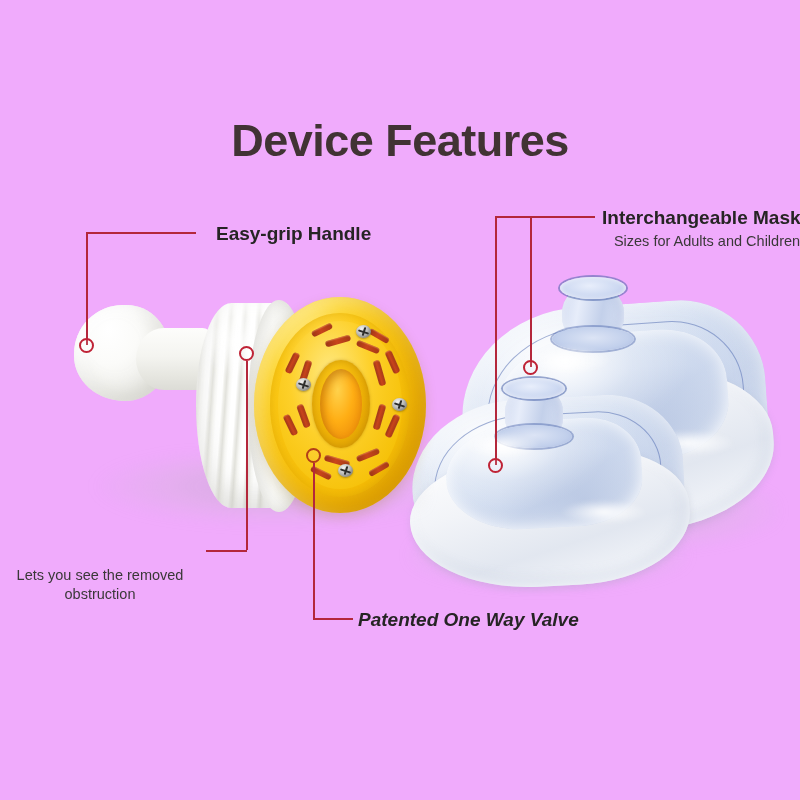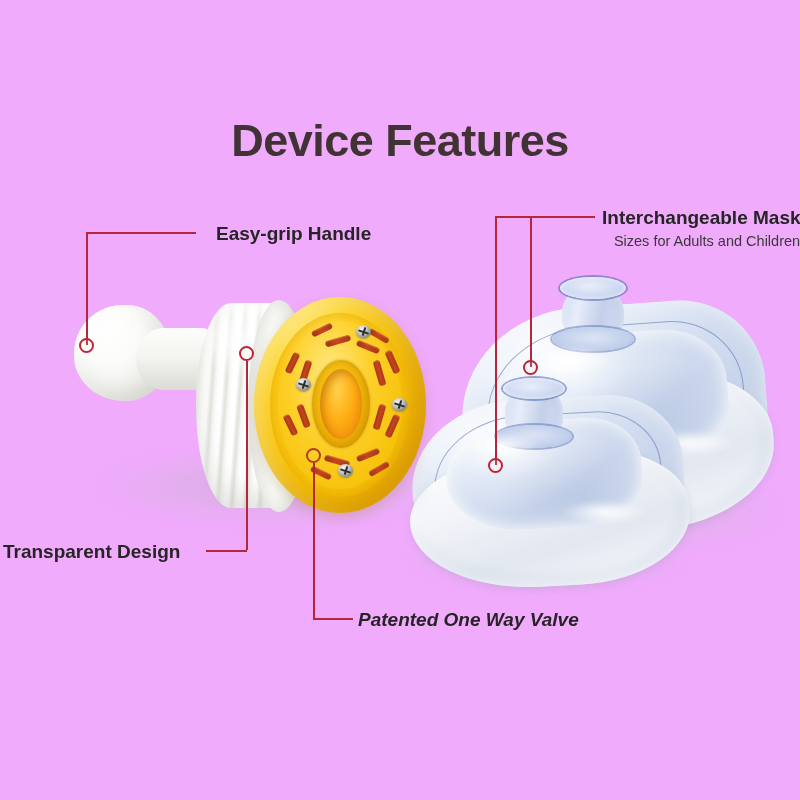--- a/index.html
+++ b/index.html
@@ -345,20 +345,20 @@
   <div class="lead-v" style="left:495px; top:216px; height:249px;"></div>
   <div class="lead-v" style="left:530px; top:216px; height:151px;"></div>
   <div class="dot" style="left:523px; top:360px;"></div>
   <div class="dot" style="left:488px; top:458px;"></div>
   <div class="callout-title" style="left:602px; top:207px;">Interchangeable Mask</div>
   <div class="callout-sub" style="left:602px; top:232px; width:210px; text-align:center;">Sizes for Adults and Children</div>
 
   <div class="dot" style="left:239px; top:346px;"></div>
   <div class="lead-v" style="left:246px; top:361px; height:189px;"></div>
   <div class="lead-h" style="left:206px; top:550px; width:41px;"></div>
-  <div class="callout-title" style="left:3px; top:541px;">Transparent Design</div>
+  <div class="callout-sub" style="left:2px; top:566px; width:196px; text-align:center;">Lets you see the removed obstruction</div>
 
   <div class="dot on-yellow" style="left:306px; top:448px;"></div>
   <div class="lead-v" style="left:313px; top:463px; height:155px;"></div>
   <div class="lead-h" style="left:313px; top:618px; width:40px;"></div>
   <div class="callout-title" style="left:358px; top:609px;font-style:italic;">Patented One Way Valve</div>
 
 </div>
 
 </body></html>

